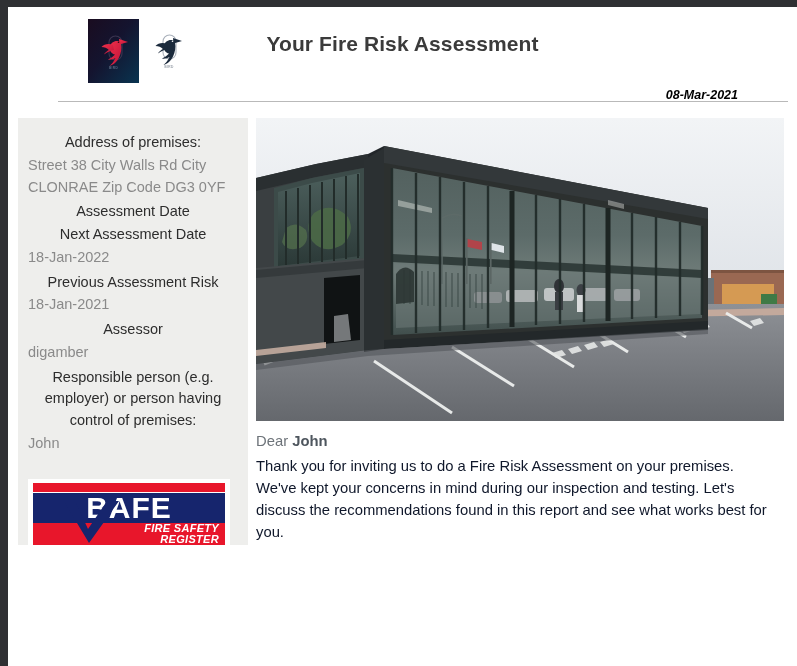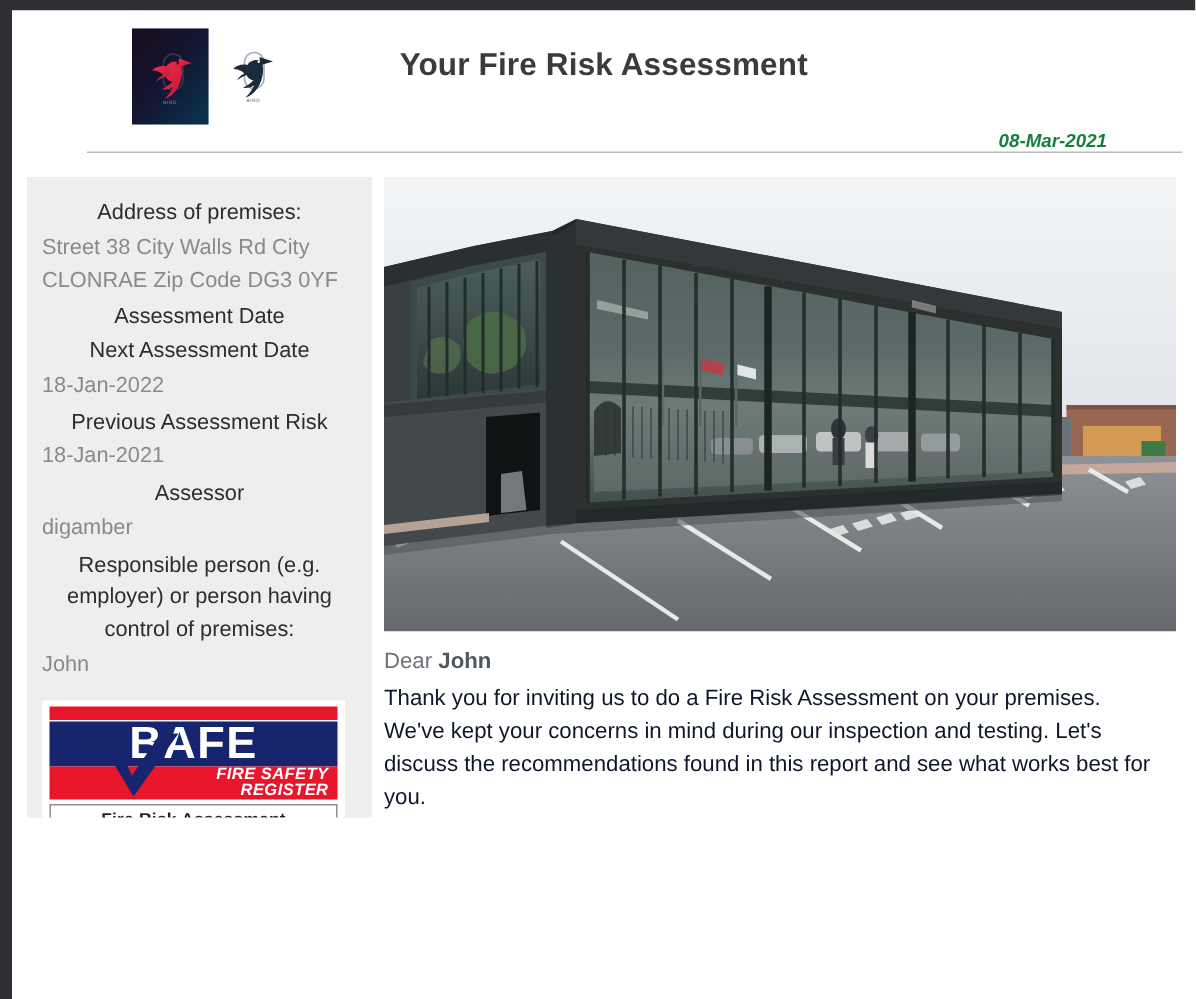--- a/index.html
+++ b/index.html
@@ -97,21 +97,21 @@
     position: absolute;
     right: 14px;
     top: 78px;
     width: 430px;
     text-align: right;
   }
   #doc-date {
     font-size: 12.5px;
     font-style: italic;
     font-weight: bold;
-    color: #15803d;
+    color: #000000;
     padding-right: 45px;
   }
 
   #header-rule {
     position: absolute;
     left: 50px;
     right: 9px;
     top: 94px;
     height: 1px;
     background: #b9b9b9;
@@ -147,21 +147,21 @@
   }
   .field-value {
     font-size: 14.5px;
     color: #8a8a8a;
     line-height: 1.5;
     margin: 0 0 3px 0;
   }
 
   
   #bafe-wrap {
-    margin-top: 12px;
+    margin-top: 24px;
     width: 202px;
     background: #ffffff;
     padding: 4px 3px 3px 3px;
     box-sizing: border-box;
   }
   .bafe-redbar {
     height: 9px;
     background: #e8162b;
     margin: 0 2px;
   }

